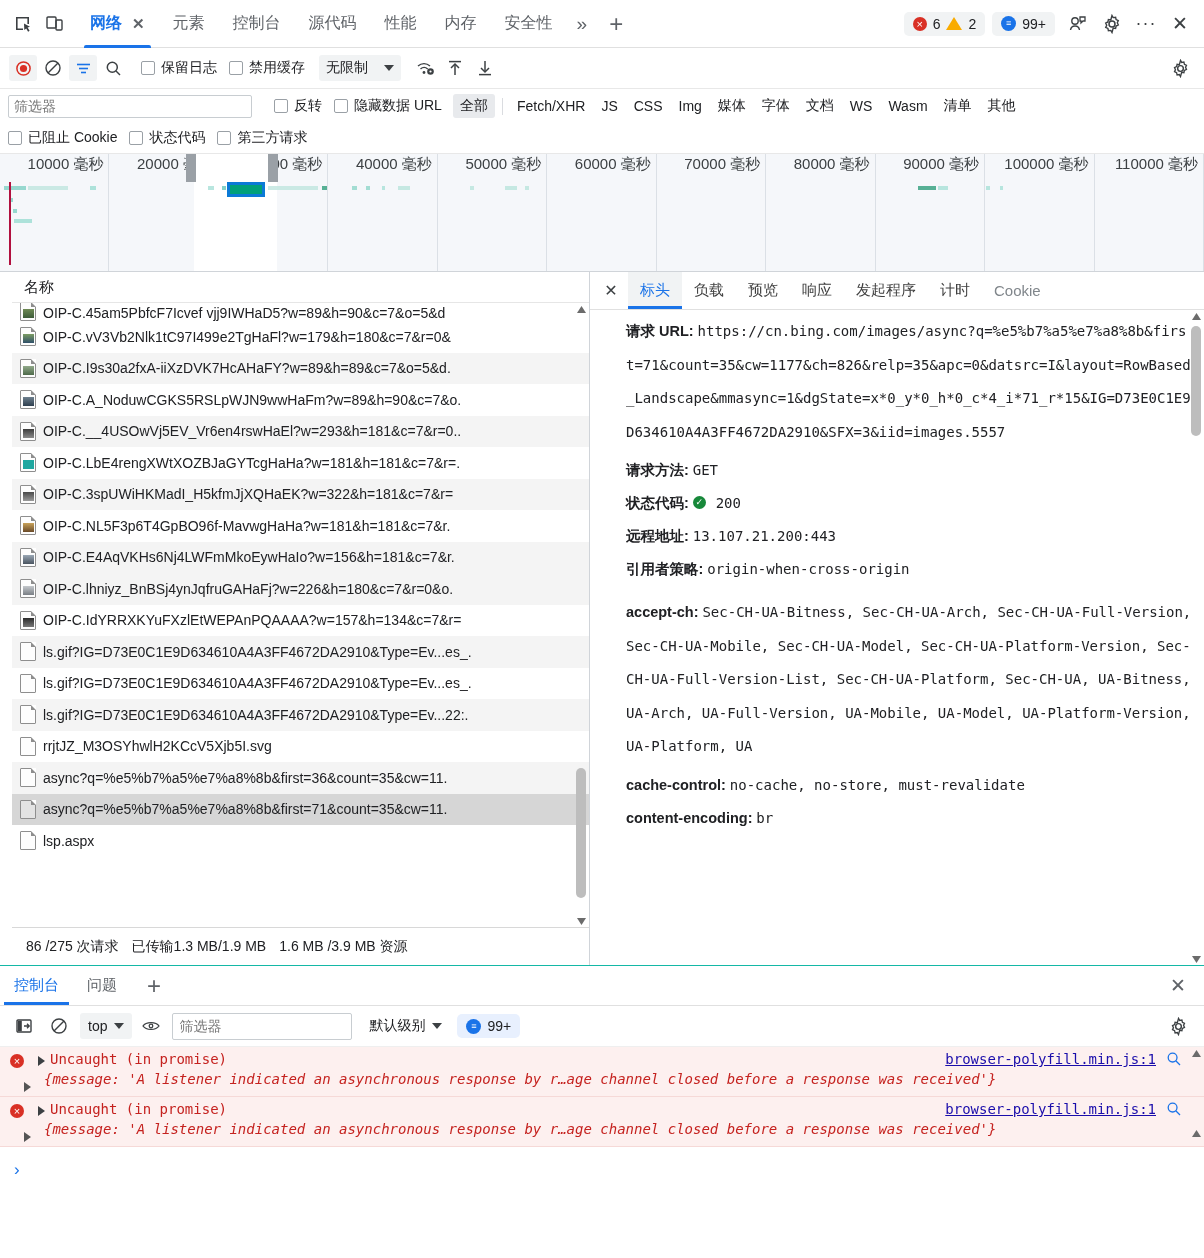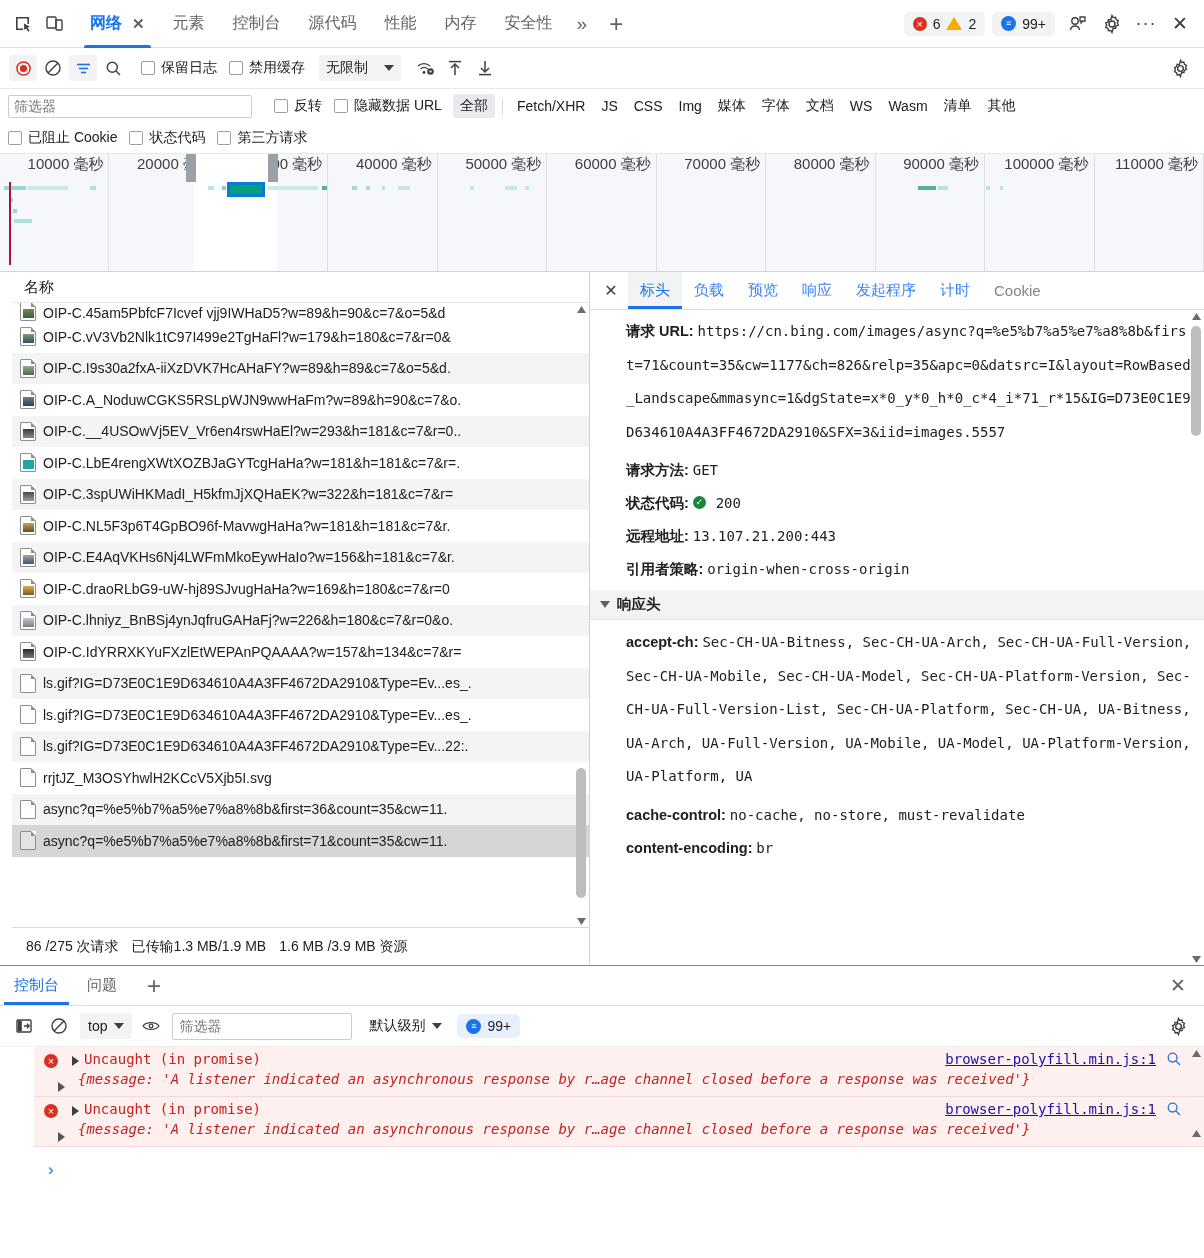--- a/index.html
+++ b/index.html
@@ -128,21 +128,21 @@
   .lp-status { height: 38px; flex:0 0 38px; display:flex; align-items:center; gap:13px; padding-left:14px;
     border-top:1px solid #d8d8d8; font-size:14px; color:#202124; background:#fff; }
   .vscroll { position:absolute; right:1px; top:0; bottom:0; width:14px; }
   .vscroll .arrow-up, .vscroll .arrow-dn { position:absolute; left:1px; width:12px; height:12px; display:flex; align-items:center; justify-content:center; }
   .vscroll .thumbbar { position:absolute; left:2px; width:10px; background:#bdbdbd; border-radius:5px; }
 
   
   .rightpane { flex:1 1 auto; display:flex; flex-direction:column; min-width:0; background:#fff; }
   .rp-tabs { height: 38px; flex:0 0 38px; display:flex; align-items:stretch; border-bottom:1px solid #e0e0e0; padding-left:4px;}
   .rp-close { width:34px; display:flex; align-items:center; justify-content:center; cursor:pointer; font-size:16px; color:#3c4043;}
-  .rtab { display:flex; align-items:center; padding:0 12px; font-size:15px; color:#3b82f6; cursor:pointer; position:relative; white-space:nowrap;}
+  .rtab { display:flex; align-items:center; padding:0 12px; font-size:15px; color:#404040; cursor:pointer; position:relative; white-space:nowrap;}
   .rtab.active { background:#f1f3f4; color:#1a73e8; }
   .rtab.active::after { content:""; position:absolute; left:0; right:0; bottom:0; height:3px; background:#1a73e8; }
   .rtab.dim { color:#80868b; }
   .rp-body { flex:1 1 auto; overflow:hidden; position:relative; font-size:14px; }
   .sect-head {
     display:flex; align-items:center; gap:7px; background:#f1f3f4; height:30px;
     padding-left:10px; font-weight:bold; font-size:14.5px; color:#202124; cursor:pointer;
     border-bottom:1px solid #e6e6e6;
   }
   .caret { width:0;height:0;border-left:5px solid transparent;border-right:5px solid transparent;border-top:7px solid #5f6368; }
@@ -157,21 +157,21 @@
   .dw-tabs { height:40px; flex:0 0 40px; display:flex; align-items:stretch; border-bottom:1px solid #e0e0e0;}
   .dtab { display:flex; align-items:center; padding:0 14px; font-size:15px; color:#5f6368; cursor:pointer; position:relative;}
   .dtab.active { color:#1a73e8; }
   .dtab.active::after{ content:""; position:absolute; left:4px; right:4px; bottom:0; height:3px; background:#1a73e8;}
   .dw-toolbar { height:41px; flex:0 0 41px; display:flex; align-items:center; padding-left:10px; gap:5px; border-bottom:1px solid #efefef;}
   .ctx-sel { background:#f1f3f4; border-radius:3px; height:26px; display:flex; align-items:center; gap:7px; padding:0 8px; font-size:14px; cursor:pointer;}
   .cfilter { width:180px; height:27px; border:1px solid #c8cdd1; border-radius:2px; padding:0 6px; font-size:14px; color:#80868b;
              font-family:"Liberation Sans", sans-serif;}
   .lvl-sel { display:flex; align-items:center; gap:7px; margin-left:12px; font-size:14px; cursor:pointer;}
   .issues-pill { display:flex; align-items:center; gap:6px; background:#e8f0fe; border-radius:5px; padding:4px 9px; margin-left:10px; cursor:pointer; font-size:14px;}
-  .dw-log { flex:1 1 auto; overflow:hidden; position:relative;margin-left:34px; }
+  .dw-log { flex:1 1 auto; overflow:hidden; position:relative; }
   .logrow { background:#fdf0ef; border-bottom:1px solid #f6d9d7; padding: 4px 0 4px 0; position:relative; }
   .logline1 { display:flex; align-items:flex-start; padding-left:10px; }
   .err-ic { width:14px; height:14px; border-radius:50%; background:#d93025; position:relative; flex:0 0 14px; margin-top:3px; }
   .err-ic::after{content:"\00d7"; position:absolute; inset:0; color:#fff; font-size:11px; line-height:14px; text-align:center;}
   .tri-r { width:0;height:0;border-top:5px solid transparent;border-bottom:5px solid transparent;border-left:7px solid #3c4043; margin:5px 5px 0 14px; flex:0 0 auto;}
   .etitle { color:#c5221f; font-family:"DejaVu Sans Mono", monospace; font-size:14px; }
   .esrc { position:absolute; right:48px; top:4px; color:#1a0dab; text-decoration:underline;
           font-family:"DejaVu Sans Mono", monospace; font-size:14px; cursor:pointer; }
   .emsg { color:#c5221f; font-family:"DejaVu Sans Mono", monospace; font-size:14px; font-style:italic;
           padding-left:48px; padding-right:70px; line-height:22px; }
@@ -503,76 +503,75 @@
             </span>
           <span class="req-name">OIP-C.NL5F3p6T4GpBO96f-MavwgHaHa?w=181&amp;h=181&amp;c=7&amp;r.</span>
         </div>
         <div class="req-row alt">
           <span class="fico">
               <span class="pg"></span>
               <span class="thumb" style="background:linear-gradient(#9aa7b5,#4a5560)"></span>
             </span>
           <span class="req-name">OIP-C.E4AqVKHs6Nj4LWFmMkoEywHaIo?w=156&amp;h=181&amp;c=7&amp;r.</span>
         </div>
+        <div class="req-row alt">
+          <span class="fico">
+              <span class="pg"></span>
+              <span class="thumb" style="background:linear-gradient(#c4c8cc,#7a7f85)"></span>
+            </span>
+          <span class="req-name">OIP-C.lhniyz_BnBSj4ynJqfruGAHaFj?w=226&amp;h=180&amp;c=7&amp;r=0&amp;o.</span>
+        </div>
         <div class="req-row">
           <span class="fico">
               <span class="pg"></span>
-              <span class="thumb" style="background:linear-gradient(#d8b24a,#7c5a20)"></span>
-            </span>
-          <span class="req-name">OIP-C.draoRLbG9-uW-hj89SJvugHaHa?w=169&amp;h=180&amp;c=7&amp;r=0</span>
+              <span class="thumb" style="background:linear-gradient(#2b2b2b,#777)"></span>
+            </span>
+          <span class="req-name">OIP-C.IdYRRXKYuFXzlEtWEPAnPQAAAA?w=157&amp;h=134&amp;c=7&amp;r=</span>
         </div>
         <div class="req-row alt">
           <span class="fico">
               <span class="pg"></span>
-              <span class="thumb" style="background:linear-gradient(#c4c8cc,#7a7f85)"></span>
-            </span>
-          <span class="req-name">OIP-C.lhniyz_BnBSj4ynJqfruGAHaFj?w=226&amp;h=180&amp;c=7&amp;r=0&amp;o.</span>
+            </span>
+          <span class="req-name">ls.gif?IG=D73E0C1E9D634610A4A3FF4672DA2910&amp;Type=Ev...es_.</span>
         </div>
         <div class="req-row">
           <span class="fico">
               <span class="pg"></span>
-              <span class="thumb" style="background:linear-gradient(#2b2b2b,#777)"></span>
-            </span>
-          <span class="req-name">OIP-C.IdYRRXKYuFXzlEtWEPAnPQAAAA?w=157&amp;h=134&amp;c=7&amp;r=</span>
+            </span>
+          <span class="req-name">ls.gif?IG=D73E0C1E9D634610A4A3FF4672DA2910&amp;Type=Ev...es_.</span>
         </div>
         <div class="req-row alt">
           <span class="fico">
               <span class="pg"></span>
             </span>
-          <span class="req-name">ls.gif?IG=D73E0C1E9D634610A4A3FF4672DA2910&amp;Type=Ev...es_.</span>
+          <span class="req-name">ls.gif?IG=D73E0C1E9D634610A4A3FF4672DA2910&amp;Type=Ev...22:.</span>
         </div>
         <div class="req-row">
           <span class="fico">
               <span class="pg"></span>
             </span>
-          <span class="req-name">ls.gif?IG=D73E0C1E9D634610A4A3FF4672DA2910&amp;Type=Ev...es_.</span>
+          <span class="req-name">rrjtJZ_M3OSYhwlH2KCcV5Xjb5I.svg</span>
         </div>
         <div class="req-row alt">
           <span class="fico">
               <span class="pg"></span>
             </span>
-          <span class="req-name">ls.gif?IG=D73E0C1E9D634610A4A3FF4672DA2910&amp;Type=Ev...22:.</span>
+          <span class="req-name">async?q=%e5%b7%a5%e7%a8%8b&amp;first=36&amp;count=35&amp;cw=11.</span>
+        </div>
+        <div class="req-row selected">
+          <span class="fico">
+              <span class="pg" style="background:#e3e3e3"></span>
+            </span>
+          <span class="req-name">async?q=%e5%b7%a5%e7%a8%8b&amp;first=71&amp;count=35&amp;cw=11.</span>
         </div>
         <div class="req-row">
           <span class="fico">
               <span class="pg"></span>
             </span>
-          <span class="req-name">rrjtJZ_M3OSYhwlH2KCcV5Xjb5I.svg</span>
-        </div>
-        <div class="req-row alt">
-          <span class="fico">
-              <span class="pg"></span>
-            </span>
-          <span class="req-name">async?q=%e5%b7%a5%e7%a8%8b&amp;first=36&amp;count=35&amp;cw=11.</span>
-        </div>
-        <div class="req-row selected">
-          <span class="fico">
-              <span class="pg" style="background:#e3e3e3"></span>
-            </span>
-          <span class="req-name">async?q=%e5%b7%a5%e7%a8%8b&amp;first=71&amp;count=35&amp;cw=11.</span>
+          <span class="req-name">lsp.aspx</span>
         </div>
 
         <div class="vscroll">
           <div class="arrow-up" style="top:0">
             <svg width="11" height="9" viewBox="0 0 11 9">
                 <path d="M5.5 1l4.5 7H1z" fill="#6b6b6b"></path>
               </svg>
           </div>
           <div class="thumbbar" style="top:465px;height:130px"></div>
           <div class="arrow-dn" style="bottom:0">
@@ -618,24 +617,20 @@
         </div>
         <div class="kv" style="line-height:33px;padding-top:0;padding-bottom:0">
           <b>远程地址:</b>
           <span class="mono">13.107.21.200:443</span>
         </div>
         <div class="kv" style="line-height:33px;padding-top:0;padding-bottom:4px">
           <b>引用者策略:</b>
           <span class="mono">origin-when-cross-origin</span>
         </div>
 
-        <div class="sect-head">
-          <span class="caret"></span>
-          <span>响应头</span>
-        </div>
         <div class="kv" style="line-height:33.5px;padding-top:6px">
           <b>accept-ch:</b>
           <span class="mono">Sec-CH-UA-Bitness, Sec-CH-UA-Arch, Sec-CH-UA-Full-Version, Sec-CH-UA-Mobile, Sec-CH-UA-Model, Sec-CH-UA-Platform-Version, Sec-CH-UA-Full-Version-List, Sec-CH-UA-Platform, Sec-CH-UA, UA-Bitness, UA-Arch, UA-Full-Version, UA-Mobile, UA-Model, UA-Platform-Version, UA-Platform, UA</span>
         </div>
         <div class="kv" style="line-height:33px;padding-top:0;padding-bottom:0">
           <b>cache-control:</b>
           <span class="mono">no-cache, no-store, must-revalidate</span>
         </div>
         <div class="kv" style="line-height:33px;padding-top:0;padding-bottom:0">
           <b>content-encoding:</b>

